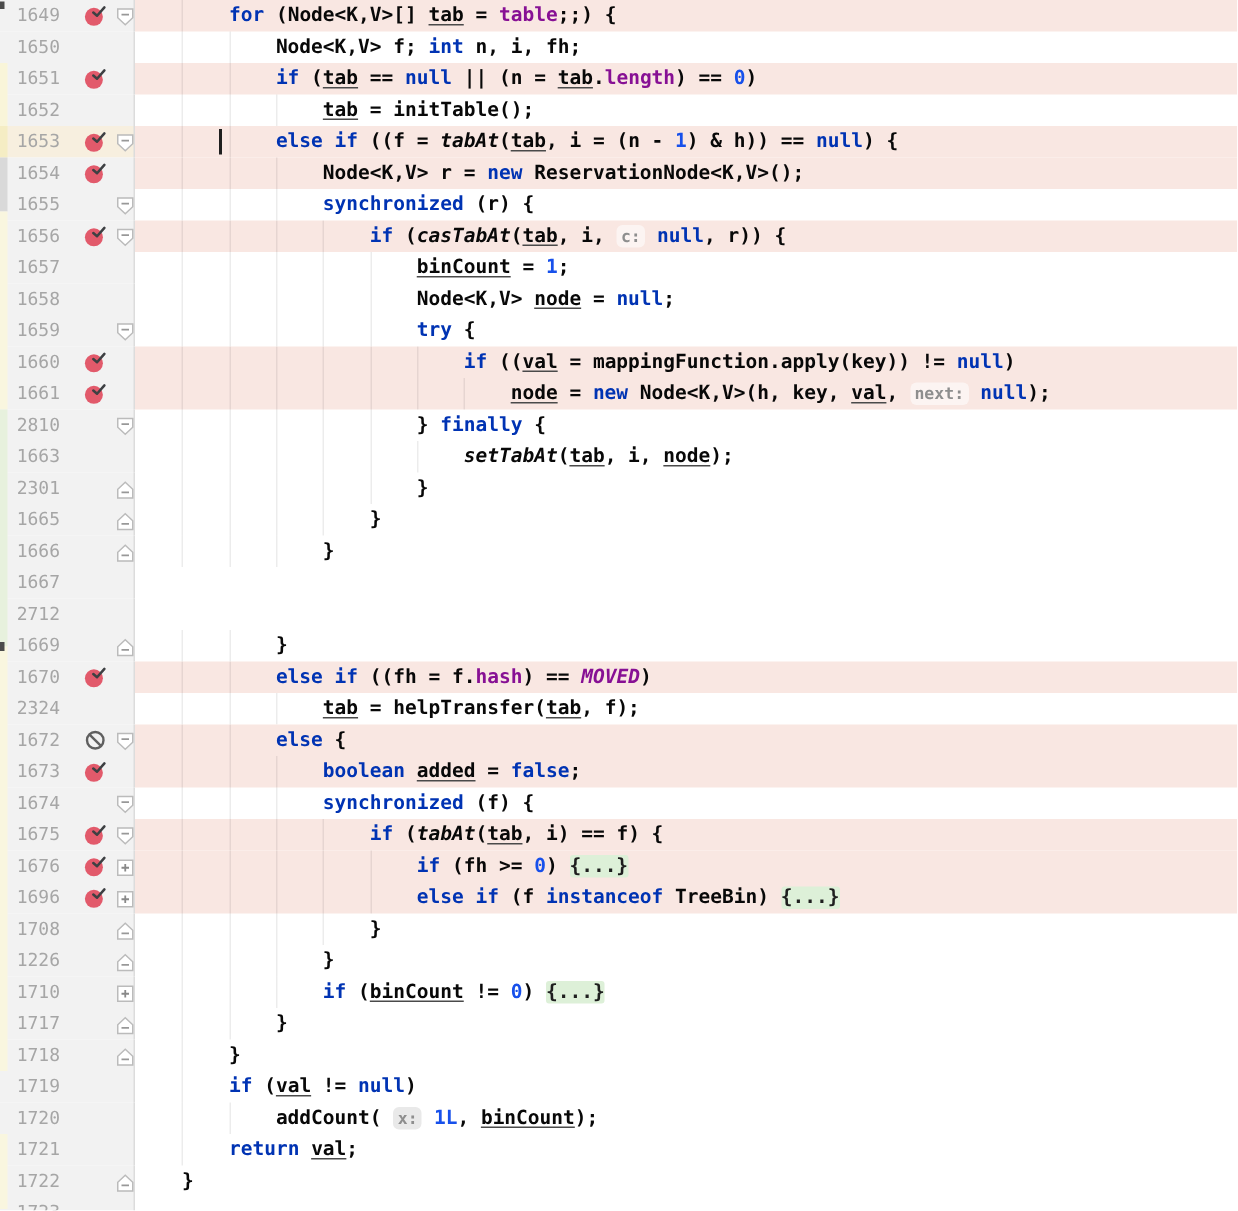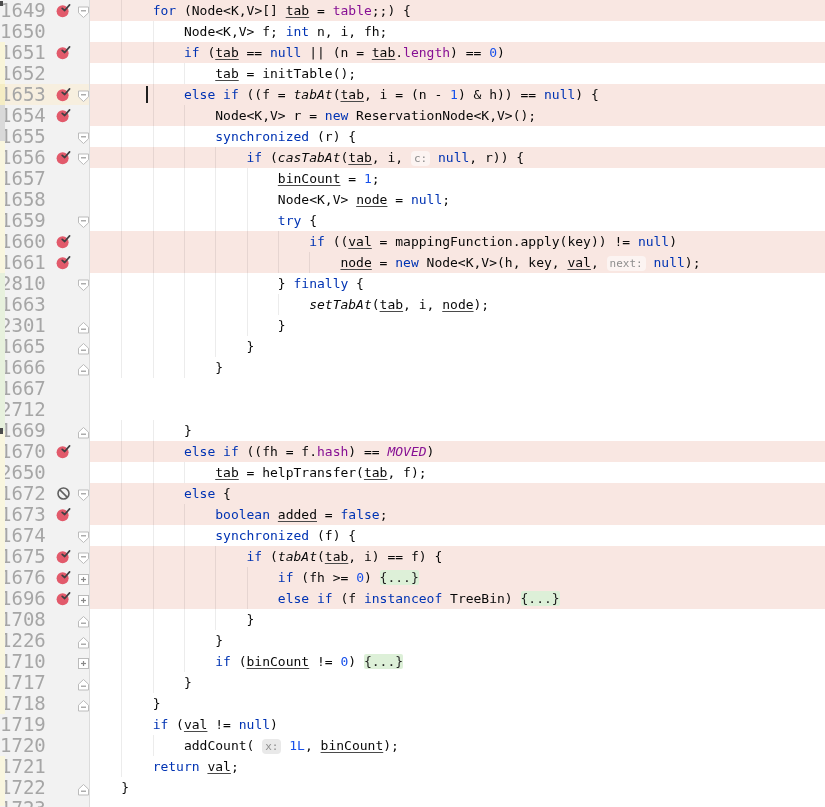--- a/index.html
+++ b/index.html
@@ -9,25 +9,25 @@
     font-size:13px;line-height:21px;background:#fff;
   }
   .row{display:flex;height:21px;position:relative;}
   .gut{
     position:relative;width:89px;flex:0 0 89px;background:#F2F2F2;
     border-right:1px solid #DCDCDC;overflow:visible;z-index:2;
   }
   .row.caretrow .gut{background:#F7EFDF;}
   .ln{
     position:absolute;left:0;top:0;width:40px;text-align:right;
-    color:#A6A6A6;font-size:19px;line-height:21px;user-select:none;
+    color:#A6A6A6;font-size:12px;line-height:21px;user-select:none;
   }
   .gicon{position:absolute;left:56px;top:3px;width:15px;height:15px;}
   .fmark{position:absolute;left:77px;top:4px;width:13px;height:13px;}
-  .code{position:relative;flex:1 1 auto;white-space:pre;color:#080808;}
+  .code{position:relative;flex:1 1 auto;white-space:pre;color:#080808;font-weight:bold;}
   .row.hl .code{background:#F9E7E2;}
   .guide{position:absolute;top:0;bottom:0;width:1px;background:rgba(0,0,0,0.075);}
   .tok-k{color:#0033B3;}
   .tok-n{color:#1750EB;}
   .tok-f{color:#871094;}
   .tok-fi{color:#871094;font-style:italic;}
   .tok-m{font-style:italic;}
   .tok-u{text-decoration:underline;text-decoration-color:#4A4A4A;text-decoration-thickness:1px;text-underline-offset:2px;}
   .tok-h{
     color:#8E8E8E;font-size:11px;background:#E9E9E9;border-radius:4px;
@@ -242,21 +242,21 @@
           <span class="ln">1670</span>
           <span class="gicon"><svg width="15" height="15" viewBox="0 0 15 15" xmlns="http://www.w3.org/2000/svg">
               <circle cx="6.6" cy="8.2" r="6" fill="#E25A6B"></circle>
               <path d="M6.2 5.4 L8.7 7.5 L13.6 1.9" fill="none" stroke="#3E4043" stroke-width="1.7" stroke-linecap="round" stroke-linejoin="round"></path>
             </svg></span>
         </div>
         <div class="code"><span class="guide" style="left: calc(4ch);"></span><span class="guide" style="left: calc(8ch);"></span><span>            </span><span class="tok-k">else</span><span class="tok-t"> </span><span class="tok-k">if</span><span class="tok-t"> ((fh = f.</span><span class="tok-f">hash</span><span class="tok-t">) == </span><span class="tok-fi">MOVED</span><span class="tok-t">)</span></div>
       </div>
       <div class="row">
         <div class="gut">
-          <span class="ln">2650</span>
+          <span class="ln">2324</span>
         </div>
         <div class="code"><span class="guide" style="left: calc(4ch);"></span><span class="guide" style="left: calc(8ch);"></span><span class="guide" style="left: calc(12ch);"></span><span>                </span><span class="tok-u">tab</span><span class="tok-t"> = helpTransfer(</span><span class="tok-u">tab</span><span class="tok-t">, f);</span></div>
       </div>
       <div class="row hl">
         <div class="gut">
           <span class="ln">1672</span>
           <span class="gicon"><svg width="15" height="15" viewBox="0 0 15 15" xmlns="http://www.w3.org/2000/svg">
               <circle cx="7.5" cy="7.5" r="5.5" fill="none" stroke="#606060" stroke-width="1.6"></circle>
               <line x1="3.9" y1="3.9" x2="11.1" y2="11.1" stroke="#606060" stroke-width="1.6"></line>
             </svg></span>

